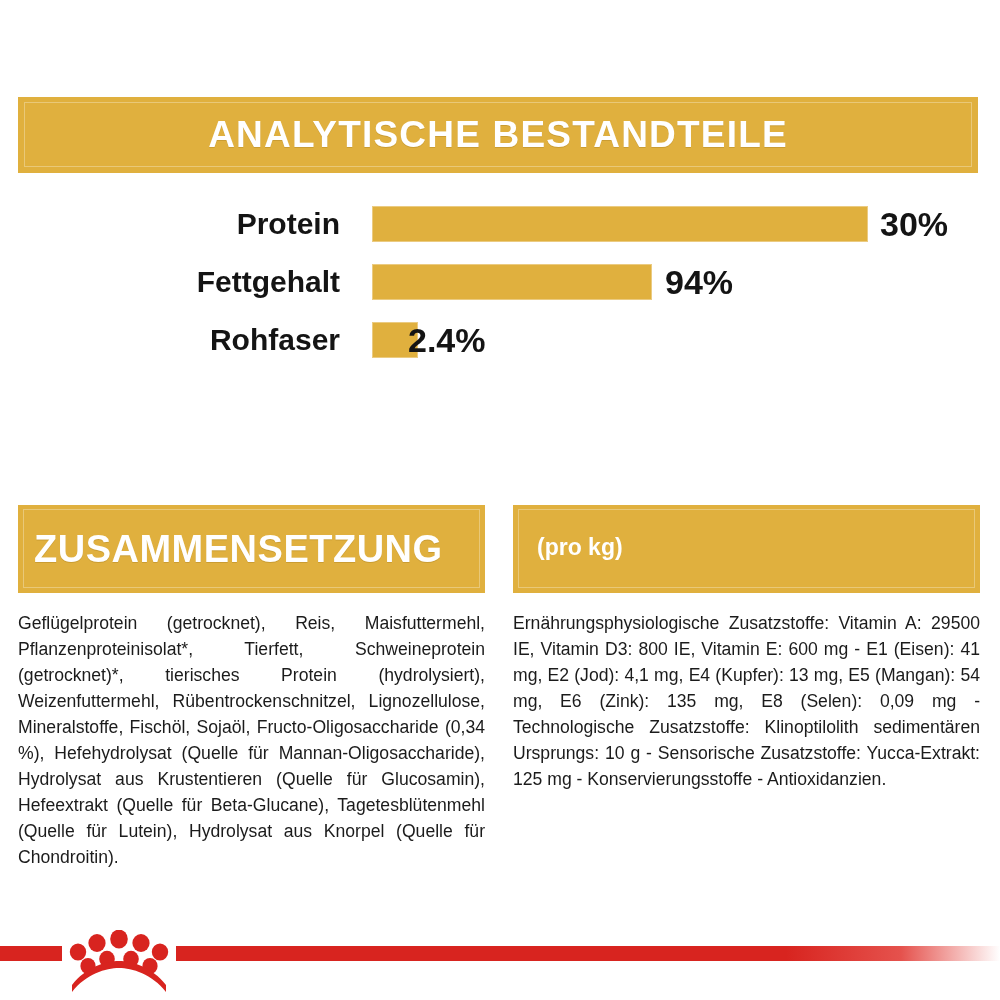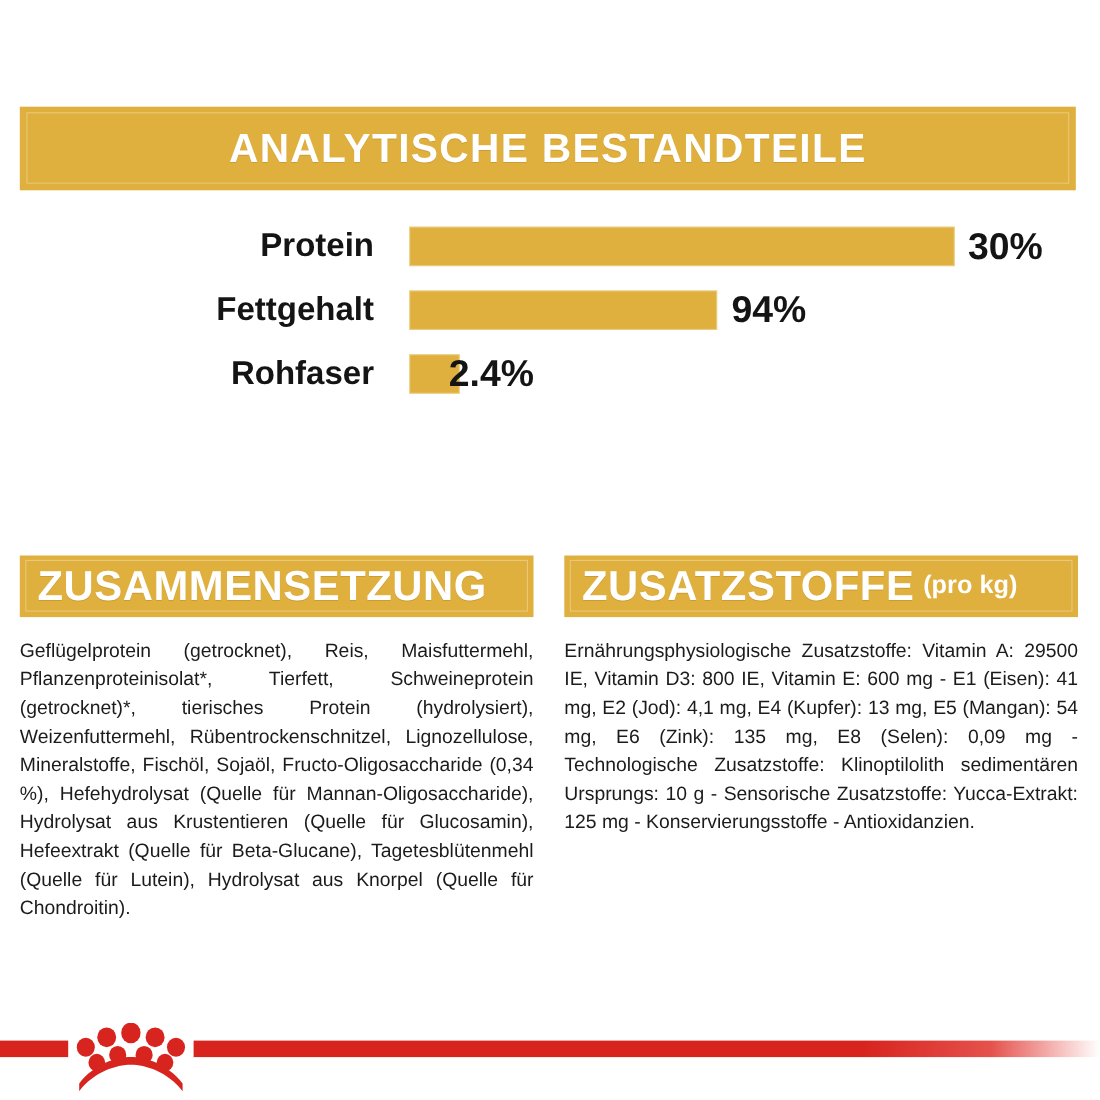--- a/index.html
+++ b/index.html
@@ -123,21 +123,21 @@
     position: absolute;
     top: 505px;
     width: 467px;
   }
   .col.left  { left: 18px; }
   .col.right { left: 513px; }
 
   .sec-band {
     position: relative;
     width: 467px;
-    height: 56px;
+    height: 88px;
     background: #e0b03e;
     box-sizing: border-box;
   }
   .sec-band .band-inner {
     position: absolute;
     left: 5px;
     right: 5px;
     top: 4px;
     bottom: 5px;
     border: 1px solid rgba(255,255,255,0.30);
@@ -262,21 +262,20 @@
       </div>
     </div>
     <div class="sec-body">
       <span>Geflügelprotein (getrocknet), Reis, Maisfuttermehl, Pflanzenproteinisolat*, Tierfett, Schweineprotein (getrocknet)*, tierisches Protein (hydrolysiert), Weizenfuttermehl, Rübentrockenschnitzel, Lignozellulose, Mineralstoffe, Fischöl, Sojaöl, Fructo-Oligosaccharide (0,34 %), Hefehydrolysat (Quelle für Mannan-Oligosaccharide), Hydrolysat aus Krustentieren (Quelle für Glucosamin), Hefeextrakt (Quelle für Beta-Glucane), Tagetesblütenmehl (Quelle für Lutein), Hydrolysat aus Knorpel (Quelle für Chondroitin).</span>
     </div>
   </div>
 
   <div class="col right">
     <div class="sec-band">
       <div class="band-inner">
-        <span class="sec-title">ZUSATZSTOFFE</span>
         <span class="sec-subtitle">(pro kg)</span>
       </div>
     </div>
     <div class="sec-body">
       <span>Ernährungsphysiologische Zusatzstoffe: Vitamin A: 29500 IE, Vitamin D3: 800 IE, Vitamin E: 600 mg - E1 (Eisen): 41 mg, E2 (Jod): 4,1 mg, E4 (Kupfer): 13 mg, E5 (Mangan): 54 mg, E6 (Zink): 135 mg, E8 (Selen): 0,09 mg - Technologische Zusatzstoffe: Klinoptilolith sedimentären Ursprungs: 10 g - Sensorische Zusatzstoffe: Yucca-Extrakt: 125 mg - Konservierungsstoffe - Antioxidanzien.</span>
     </div>
   </div>
 
   <div class="footer">
     <div class="rule-left"></div>

